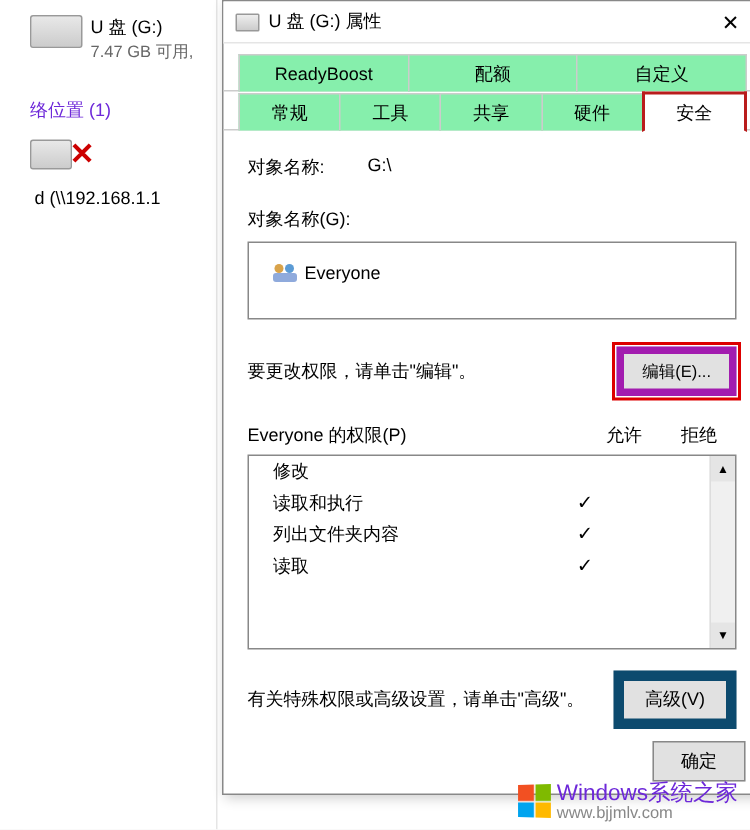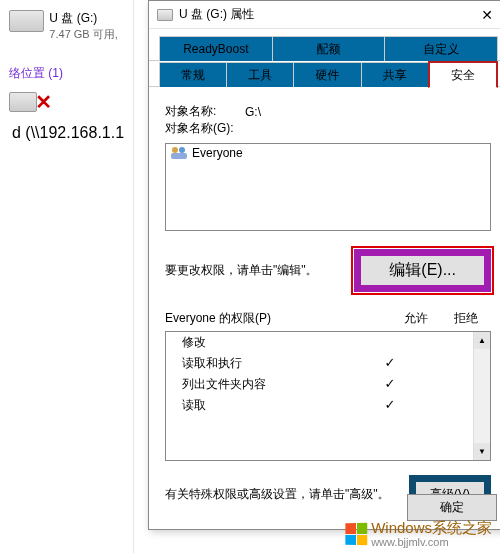--- a/index.html
+++ b/index.html
@@ -1,59 +1,59 @@
 <!DOCTYPE html>
 <html><head>
   <meta charset="utf-8">
   <style>
     * { box-sizing: border-box; margin: 0; padding: 0; font-family: "Microsoft YaHei", "Segoe UI", sans-serif; }
     body { width: 500px; height: 553px; background: #f0f0f0; position: relative; overflow: hidden; font-size: 12px; }
     
     .bg-desktop { position: absolute; top: 0; left: 0; width: 500px; height: 553px; background: #fff; }
-    .bg-left { position: absolute; top: 0; left: 4px; width: 130px; height: 553px; background: #fff; border-right: 1px solid #e5e5e5; }
+    .bg-left { position: absolute; top: 0; left: 15px; width: 130px; height: 553px; background: #fff; border-right: 1px solid #e5e5e5; }
     
     .drive-item { position: absolute; top: 10px; left: 5px; width: 120px; }
     .drive-icon { width: 35px; height: 22px; background: linear-gradient(#e8e8e8, #ccc); border: 1px solid #999; border-radius: 2px; display: inline-block; vertical-align: top; }
     .drive-info { display: inline-block; vertical-align: top; margin-left: 2px; }
     .drive-name { color: #000; font-size: 12px; }
     .drive-size { color: #666; font-size: 11px; }
     
     .section-label { position: absolute; top: 62px; left: 0; color: #6d28d9; font-size: 12px; padding: 3px 5px; }
     
     .net-item { position: absolute; top: 90px; left: 5px; }
     .net-icon { width: 28px; height: 20px; background: linear-gradient(#e8e8e8, #ccc); border: 1px solid #999; border-radius: 2px; display: inline-block; vertical-align: middle; }
     .red-x { color: #cc0000; font-size: 20px; font-weight: bold; display: inline-block; vertical-align: middle; margin-left: -5px; }
-    .net-name { display: inline-block; vertical-align: middle; font-size: 16px; margin-left: 3px; margin-top: 10px; }
+    .net-name { display: inline-block; vertical-align: middle; font-size: 12px; margin-left: 3px; margin-top: 10px; }
     
     .dialog { position: absolute; top: 0; left: 148px; width: 360px; height: 530px; background: #fff; border: 1px solid #888; box-shadow: 2px 2px 8px rgba(0,0,0,0.2); }
     .titlebar { height: 28px; background: #fff; border-bottom: 1px solid #e5e5e5; display: flex; align-items: center; padding: 0 8px; }
     .titlebar-icon { width: 16px; height: 12px; background: linear-gradient(#eee, #ccc); border: 1px solid #999; border-radius: 1px; margin-right: 6px; }
     .titlebar-text { flex: 1; font-size: 12px; }
     .close-btn { width: 40px; height: 28px; text-align: center; line-height: 28px; font-size: 14px; margin-right: -8px; }
     
     .tabs-row { height: 26px; display: flex; border-bottom: 1px solid #ccc; }
     .tabs-row.row1 { margin-top: 6px; padding: 0 10px; }
     .tabs-row.row2 { padding: 0 10px; align-items: center; }
-    .tab { flex: 1; text-align: center; line-height: 24px; border: 1px solid #ccc; border-bottom: none; background: #0369a1; font-size: 12px; margin-right: -1px; position: relative; top: 1px; }
+    .tab { flex: 1; text-align: center; line-height: 24px; border: 1px solid #ccc; border-bottom: none; background: #86efac; font-size: 12px; margin-right: -1px; position: relative; top: 1px; }
     .tab.active { background: #fff; border-bottom: 1px solid #fff; z-index: 1; }
     .tab-security { border: 2px solid #b91c1c; }
     
     .pane { padding: 16px; }
-    .row-obj { display: flex; align-items: center; }
+    .row-obj { display: flex; align-items: flex-start; margin-bottom: 18px; }
     .row-obj-label { width: 60px; }
     .row-obj-val { margin-left: 20px; }
     
     .group-label { margin-bottom: 6px; }
-    .users-box { border: 1px solid #888; height: 88px; background: #fff; padding: 0; }
+    .users-box { border: 1px solid #888; height: 52px; background: #fff; padding: 11px; }
     .user-row { display: flex; align-items: center; padding: 2px 4px; }
     .user-icon { width: 18px; height: 14px; margin-right: 4px; }
     
     .edit-row { display: flex; align-items: center; margin-top: 18px; }
     .edit-text { flex: 1; }
-    .edit-btn { padding: 4px 28px; border: 7px solid #a21caf; background: #e1e1e1; font-size: 16px; outline: 2px solid #d00; outline-offset: 1px; }
+    .edit-btn { padding: 4px 12px; border: 5px solid #a21caf; background: #e1e1e1; font-size: 11px; outline: 2px solid #d00; outline-offset: 1px; }
     
     .perm-header { display: flex; margin-top: 18px; font-size: 12px; }
     .perm-header-name { flex: 1; }
     .perm-header-allow { width: 50px; text-align: center; }
     .perm-header-deny { width: 50px; text-align: center; }
     
     .perm-box { border: 1px solid #888; margin-top: 4px; height: 130px; position: relative; }
     .perm-scroll { position: absolute; right: 0; top: 0; bottom: 0; width: 17px; background: #f0f0f0; border-left: 1px solid #ddd; }
     .perm-scroll-up, .perm-scroll-down { height: 17px; text-align: center; line-height: 17px; background: #e5e5e5; font-size: 8px; }
     .perm-scroll-down { position: absolute; bottom: 0; left: 0; right: 0; }
@@ -61,29 +61,29 @@
     .perm-row-name { flex: 1; padding-left: 8px; }
     .perm-row-allow { width: 50px; text-align: center; }
     .perm-row-deny { width: 50px; text-align: center; margin-right: 17px; }
     .check { font-size: 13px; }
     
     .adv-row { display: flex; align-items: center; margin-top: 14px; }
     .adv-text { flex: 1; font-size: 12px; }
     .adv-btn { padding: 4px 14px; border: 7px solid #0c4a6e; background: #e1e1e1; font-size: 12px; }
     
     .dlg-buttons { position: absolute; bottom: 8px; right: 10px; display: flex; gap: 6px; }
-    .dlg-btn { padding: 4px 32px; border: 1px solid #888; background: #e1e1e1; font-size: 12px; }
+    .dlg-btn { padding: 4px 18px; border: 1px solid #888; background: #e1e1e1; font-size: 12px; }
     
     .watermark { position: absolute; bottom: 5px; right: 8px; display: flex; align-items: center; gap: 4px; }
     .win-logo { width: 22px; height: 22px; display: grid; grid-template-columns: 1fr 1fr; grid-template-rows: 1fr 1fr; gap: 1px; transform: perspective(40px) rotateY(-6deg); }
     .wl-r { background: #f25022; }
     .wl-g { background: #7fba00; }
     .wl-b { background: #00a4ef; }
     .wl-y { background: #ffb900; }
-    .wm-text { font-size: 15px; color: #a16207; }
+    .wm-text { font-size: 15px; color: #6d28d9; }
     .wm-sub { font-size: 11px; color: #888; display: block; margin-top: -2px; }
   </style>
 </head>
 <body>
 
 <div class="bg-desktop"></div>
 <div class="bg-left">
   <div class="drive-item">
     <span class="drive-icon"></span>
     <span class="drive-info">
@@ -107,22 +107,22 @@
   </div>
 
   <div class="tabs-row row1">
     <div class="tab">ReadyBoost</div>
     <div class="tab">配额</div>
     <div class="tab">自定义</div>
   </div>
   <div class="tabs-row row2">
     <div class="tab">常规</div>
     <div class="tab">工具</div>
+    <div class="tab">共享</div>
     <div class="tab">硬件</div>
-    <div class="tab">共享</div>
     <div class="tab active tab-security">安全</div>
   </div>
 
   <div class="pane">
     <div class="row-obj">
       <span class="row-obj-label">对象名称:</span>
       <span class="row-obj-val">G:\</span>
     </div>
 
     <div class="group-label">对象名称(G):</div>

